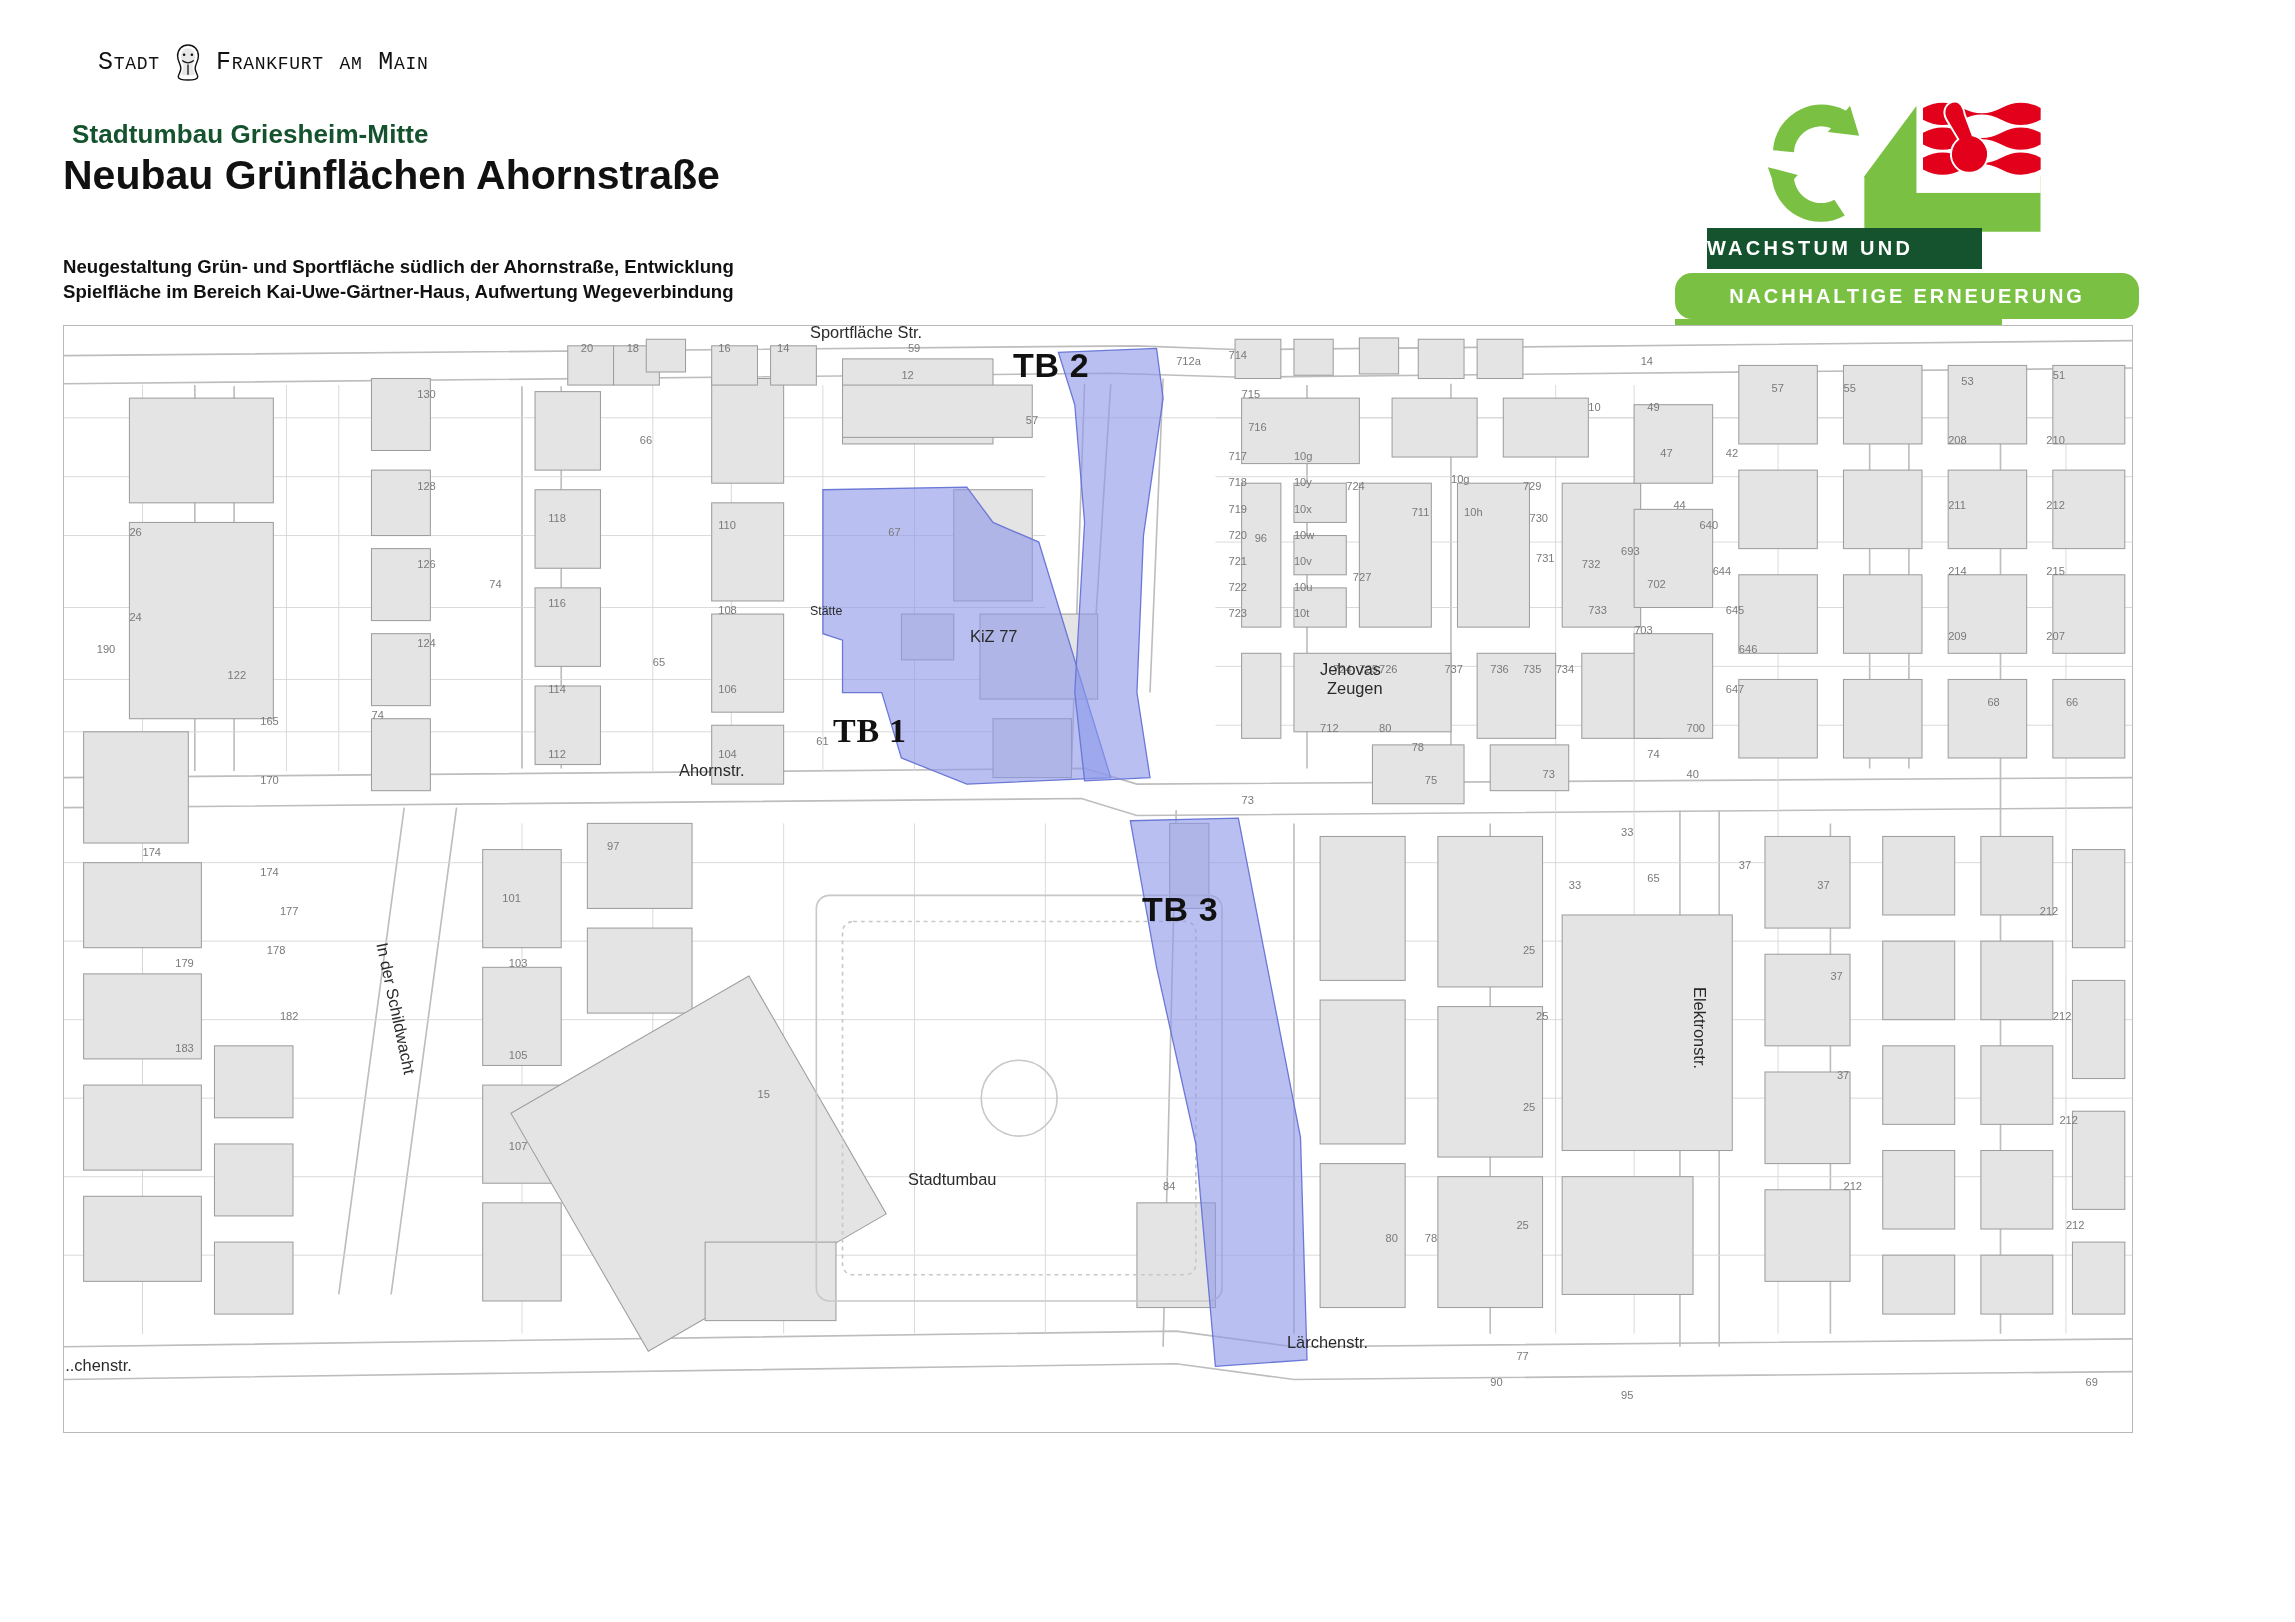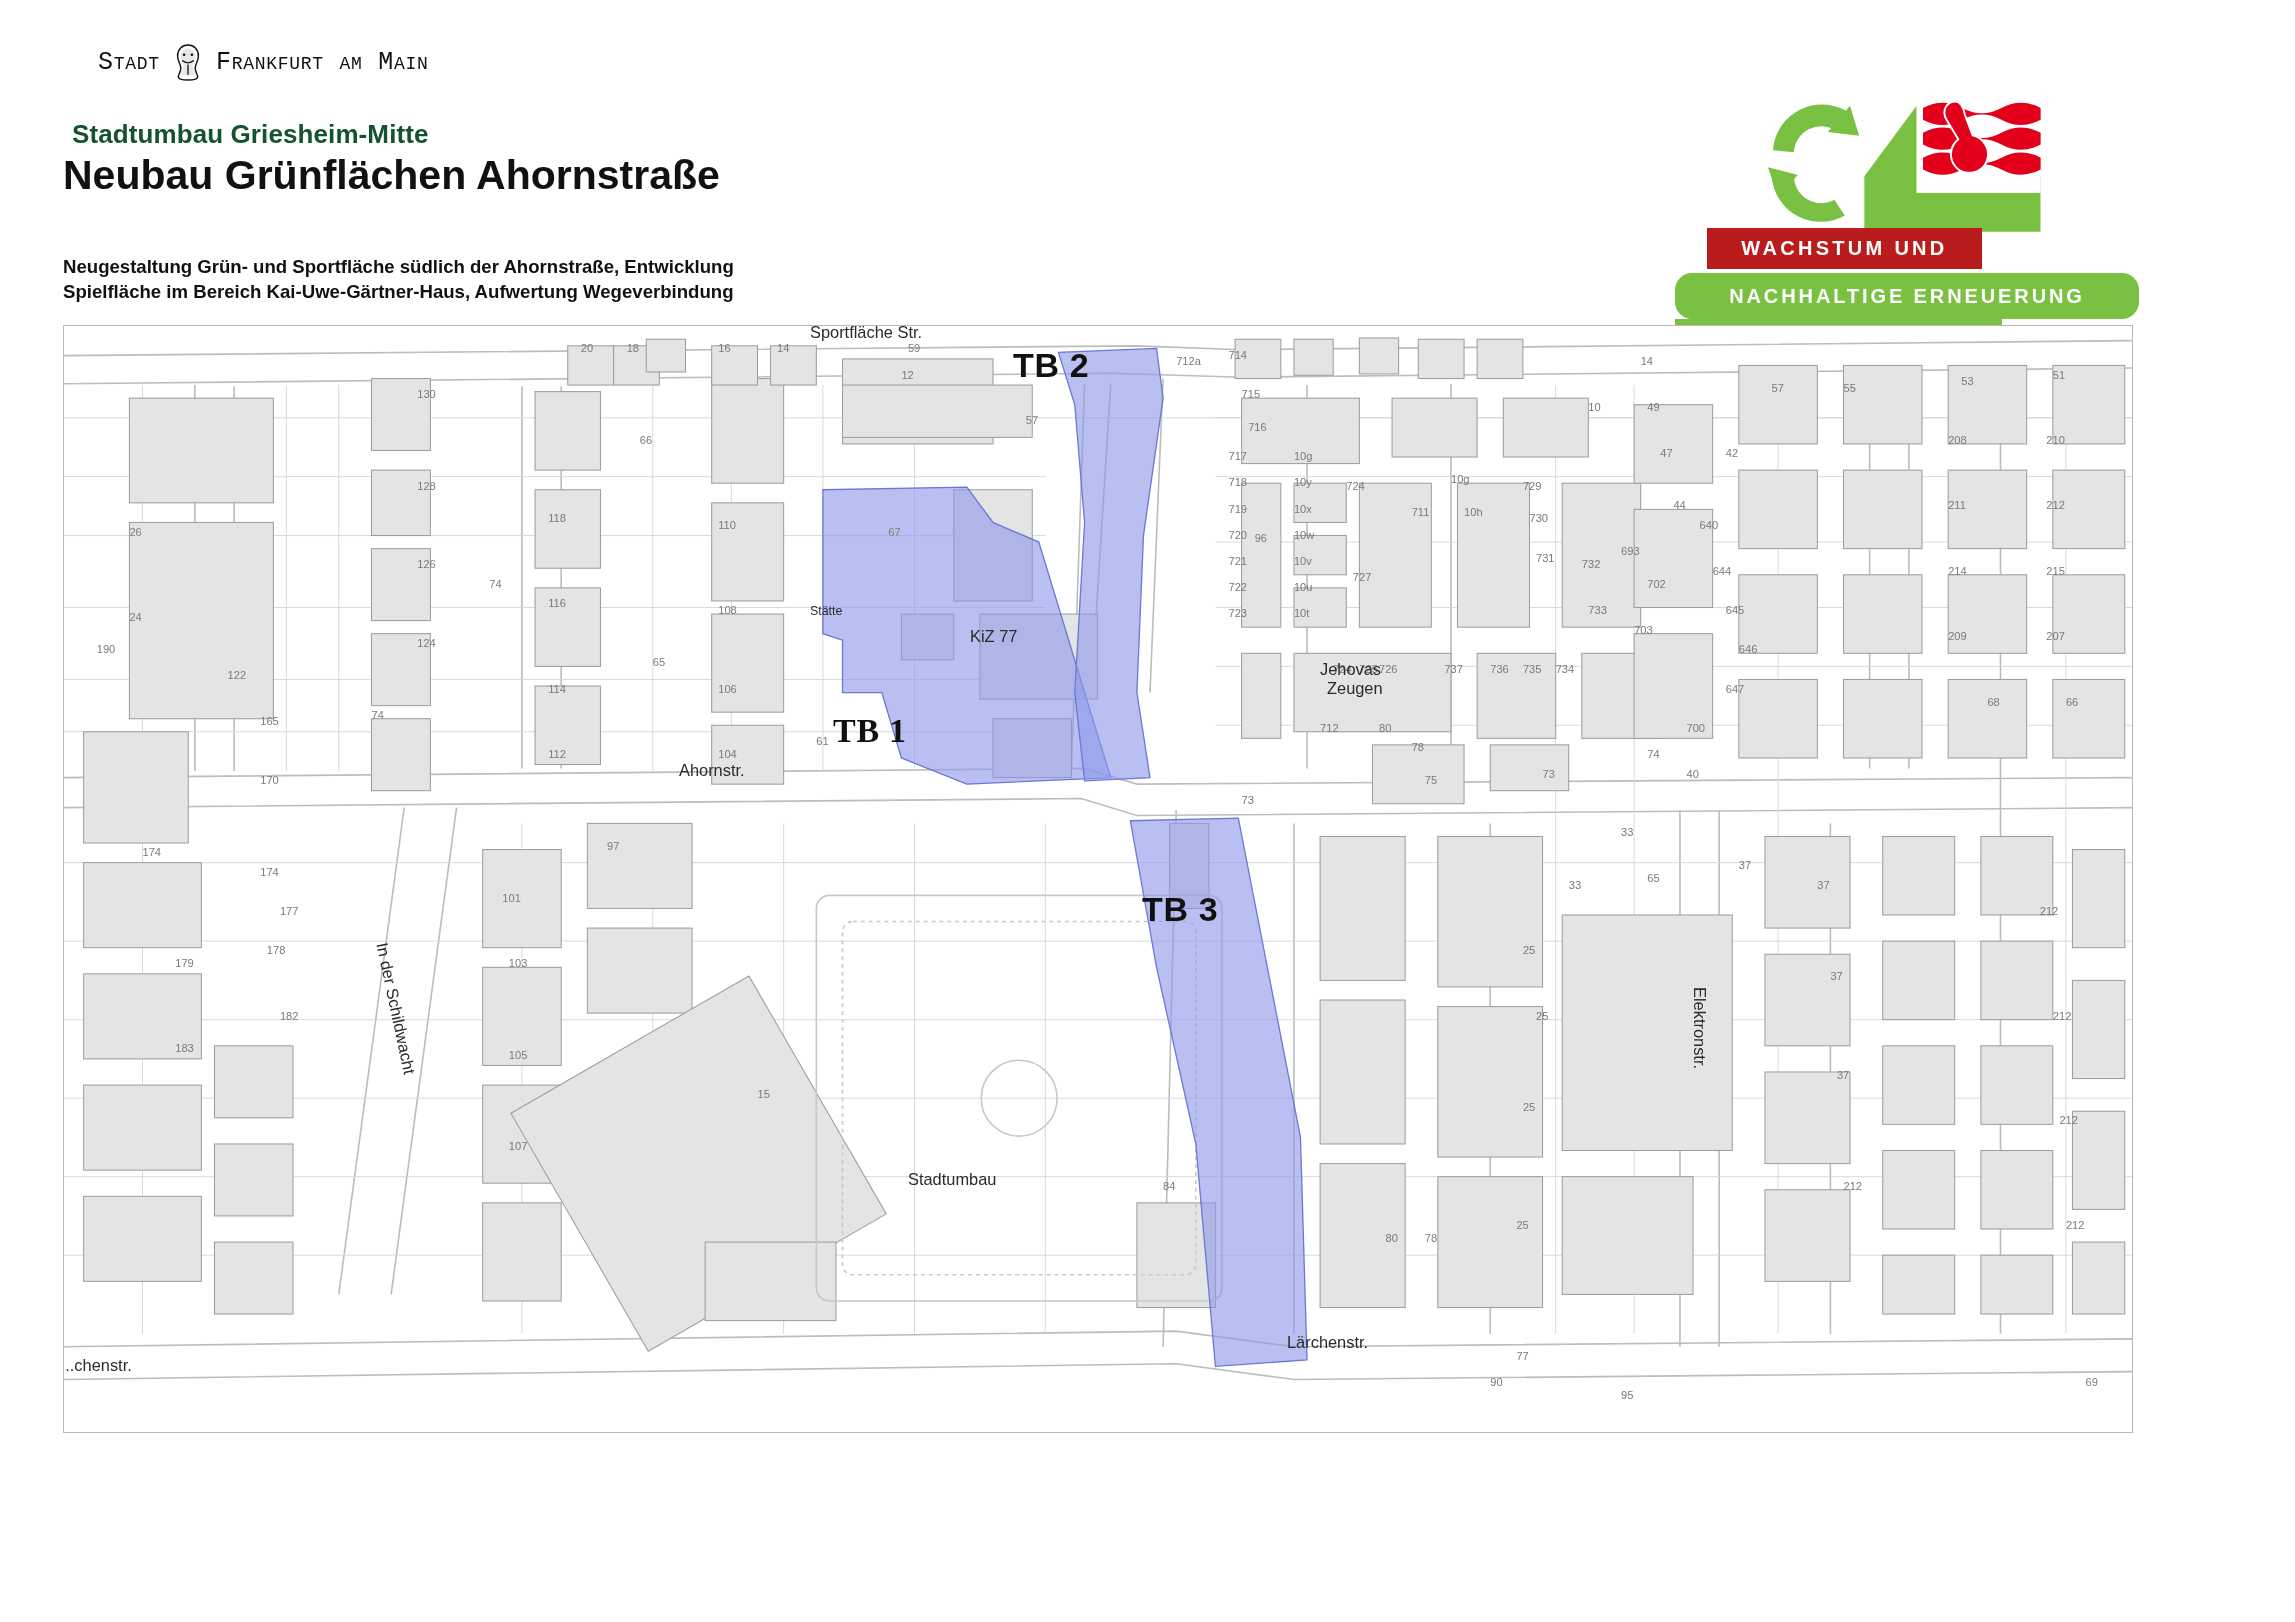--- a/index.html
+++ b/index.html
@@ -14,21 +14,21 @@
   #city-logo .wordleft{font-variant:small-caps;font-size:25px;}
   #city-logo .wordright{font-variant:small-caps;font-size:25px;}
 
   #kicker{position:absolute;left:63px;top:119px;font-size:26px;font-weight:bold;color:#14532d;letter-spacing:0.1px;margin-left:9px;}
   #maintitle{position:absolute;left:63px;top:152px;font-size:41px;font-weight:bold;color:#111;letter-spacing:0px;}
   #subtitle{position:absolute;left:63px;top:255px;font-size:18.6px;font-weight:bold;line-height:1.33;color:#111;}
 
   
   #prog-logo{position:absolute;left:1655px;top:88px;width:451px;height:236px;}
   .pl-green{fill:#7ac143;}
-  #prog-bar1{position:absolute;left:1707px;top:228px;width:275px;height:41px;background:#b91c1c;display:flex;align-items:center;justify-content:center;}
+  #prog-bar1{position:absolute;left:1707px;top:228px;width:275px;height:41px;background:#14532d;display:flex;align-items:center;}
   #prog-bar1 span{font-size:20px;font-weight:bold;letter-spacing:3.3px;color:#ffffff;}
   #prog-bar2{position:absolute;left:1675px;top:273px;width:464px;height:46px;background:#7ac143;display:flex;align-items:center;justify-content:center;border-radius:17px;}
   #prog-bar2 span{font-size:20px;font-weight:bold;letter-spacing:2.9px;color:#ffffff;}
   #prog-bar3{position:absolute;left:1675px;top:319px;width:327px;height:38px;background:#7ac143;display:flex;align-items:center;justify-content:center;}
   #prog-bar3 span{font-size:17.7px;font-weight:bold;letter-spacing:0.8px;color:#ffffff;}
   #prog-arrow{position:absolute;left:1766px;top:98px;width:275px;height:137px;}
 
   
   #map{position:absolute;left:63px;top:325px;width:2068px;height:1106px;background:#ffffff;border:0.7px solid #b9b9b9;overflow:hidden;}
   #map svg{position:absolute;left:0;top:0;}

